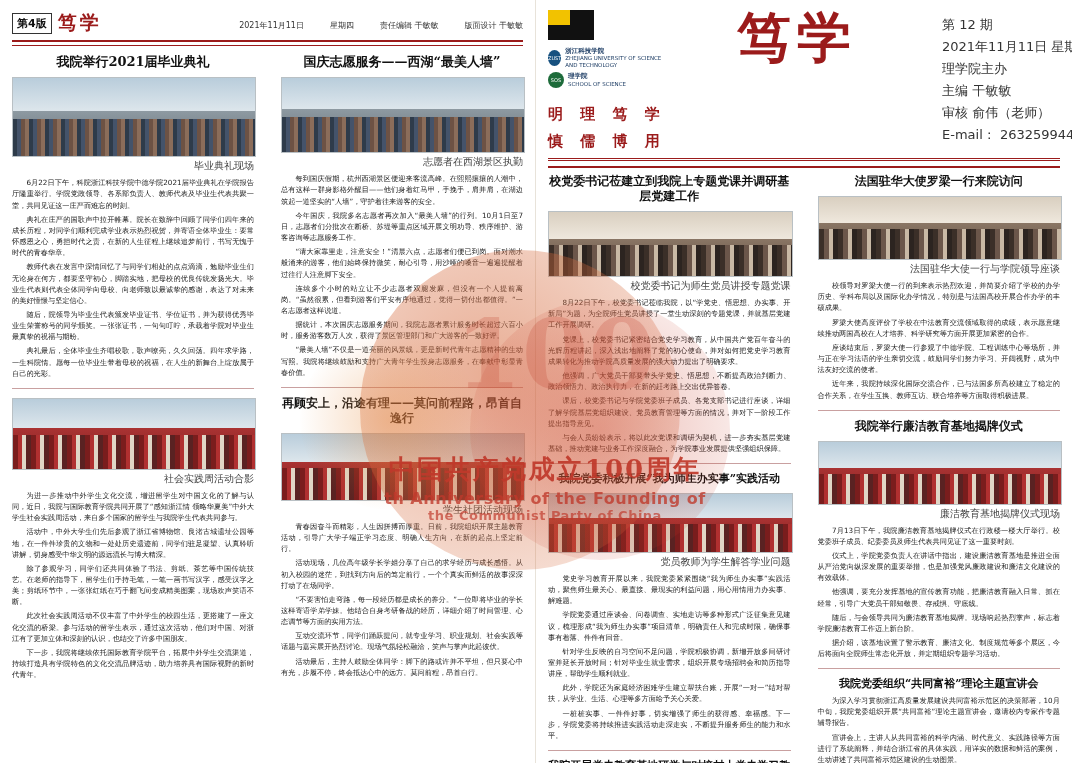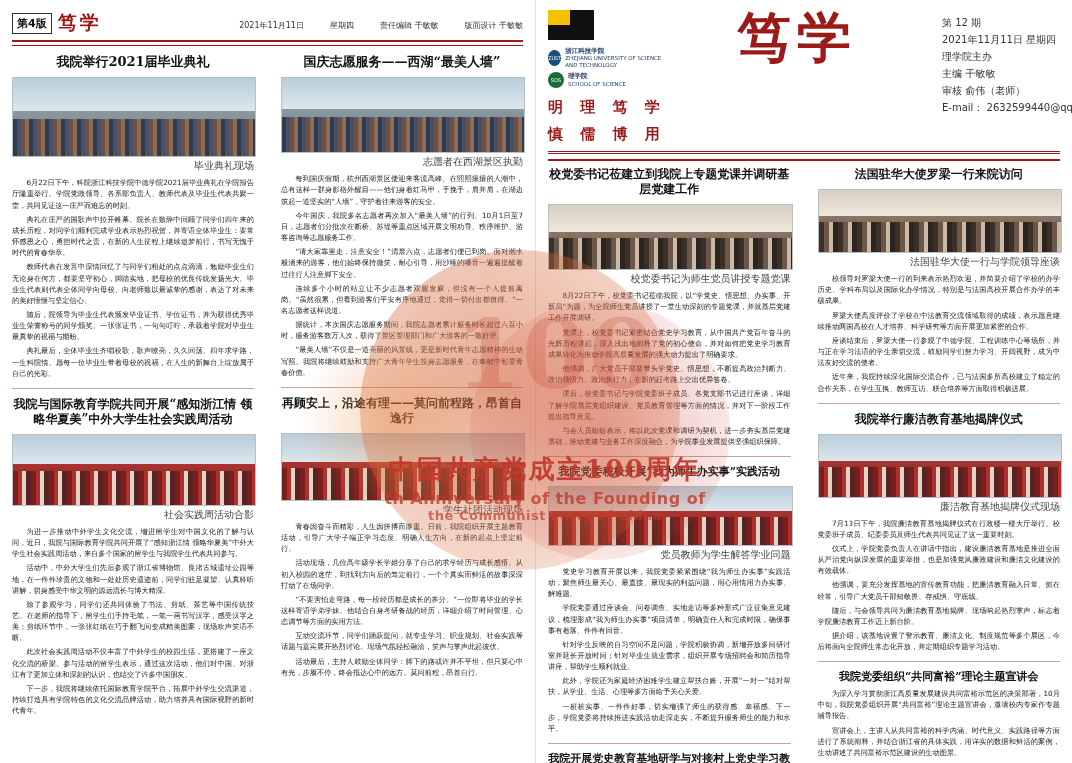--- a/index.html
+++ b/index.html
@@ -37,26 +37,26 @@
   .body-text{font-size:7.2px;line-height:1.55;text-align:justify;color:#1a1a1a;text-indent:2em;margin:0 0 3px;}
   .divider{height:1px;background:#c9a0a0;margin:6px 0;}
   
   .r-masthead{display:flex;align-items:flex-start;gap:8px;border-bottom:3px double #9b1b1b;padding-bottom:6px;}
   .r-logos{display:flex;flex-direction:column;gap:4px;width:120px;}
   .logo-row{display:flex;align-items:center;gap:4px;}
   .logo-badge{width:16px;height:16px;border-radius:50%;background:#16507f;color:#fff;font-size:5px;display:flex;align-items:center;justify-content:center;}
   .logo-badge.green{background:#1d6b3a;}
   .logo-txt{font-size:5.5px;line-height:1.15;color:#1b3b63;}
   .logo-txt b{display:block;font-size:6.5px;}
-  .motto{font-family:"DejaVu Serif","Liberation Serif",serif;color:#9b1b1b;font-size:15px;font-weight:bold;letter-spacing:6px;line-height:1.5;margin-top:4px;}
+  .motto{font-family:"DejaVu Serif","Liberation Serif",serif;color:#9b1b1b;font-size:15px;font-weight:bold;letter-spacing:6px;line-height:1.5;margin-top:11px;}
   .flag{width:46px;height:30px;background:#111;position:relative;margin-bottom:4px;}
   .flag:after{content:"";position:absolute;left:0;top:0;width:22px;height:15px;background:#f2c200;}
   .nameplate{flex:1;text-align:center;}
   .nameplate .big{font-family:"DejaVu Serif","Liberation Serif",serif;font-size:54px;font-weight:bold;color:#9b1b1b;letter-spacing:6px;line-height:1;}
-  .r-meta{width:118px;font-size:10px;line-height:1.7;color:#333;text-align:left;padding-top:4px;margin-left:16px;}
+  .r-meta{width:118px;font-size:13px;line-height:1.7;color:#333;text-align:left;padding-top:4px;margin-left:16px;}
   .r-meta .ln{white-space:nowrap;}
   
   .wm{position:absolute;left:0;top:0;width:100%;height:100%;pointer-events:none;z-index:5;}
   .wm-circle{position:absolute;border-radius:50%;}
   .c1{left:360px;top:250px;width:320px;height:320px;background:radial-gradient(circle at 40% 40%, rgba(214,106,60,.55), rgba(214,106,60,.30) 60%, rgba(214,106,60,.12) 100%);}
   .c2{left:470px;top:300px;width:260px;height:260px;background:radial-gradient(circle at 50% 50%, rgba(200,60,40,.35), rgba(200,60,40,.12) 70%, rgba(200,60,40,0) 100%);}
   .c3{left:300px;top:330px;width:180px;height:180px;background:radial-gradient(circle, rgba(230,140,60,.35), rgba(230,140,60,0) 72%);}
   .wm-text{position:absolute;left:330px;top:452px;width:430px;text-align:center;}
   .wm-cn{font-family:"DejaVu Serif","Liberation Serif",serif;font-size:26px;font-weight:bold;color:#c0392b;letter-spacing:2px;opacity:.92;}
   .wm-en1{font-size:16px;font-weight:bold;color:#c0392b;opacity:.78;letter-spacing:.5px;margin-top:2px;}
@@ -111,21 +111,20 @@
             </div>
             <div class="cap">毕业典礼现场</div>
             <p class="body-text">6月22日下午，科院浙江科技学院中德学院2021届毕业典礼在学院报告厅隆重举行。学院党政领导、各系部负责人、教师代表及毕业生代表共聚一堂，共同见证这一庄严而难忘的时刻。</p>
             <p class="body-text">典礼在庄严的国歌声中拉开帷幕。院长在致辞中回顾了同学们四年来的成长历程，对同学们顺利完成学业表示热烈祝贺，并寄语全体毕业生：要常怀感恩之心，勇担时代之责，在新的人生征程上继续追梦前行，书写无愧于时代的青春华章。</p>
             <p class="body-text">教师代表在发言中深情回忆了与同学们相处的点点滴滴，勉励毕业生们无论身在何方，都要坚守初心，脚踏实地，把母校的优良传统发扬光大。毕业生代表则代表全体同学向母校、向老师致以最诚挚的感谢，表达了对未来的美好憧憬与坚定信心。</p>
             <p class="body-text">随后，院领导为毕业生代表颁发毕业证书、学位证书，并为获得优秀毕业生荣誉称号的同学颁奖。一张张证书，一句句叮咛，承载着学院对毕业生最真挚的祝福与期盼。</p>
             <p class="body-text">典礼最后，全体毕业生齐唱校歌，歌声嘹亮，久久回荡。四年求学路，一生科院情。愿每一位毕业生带着母校的祝福，在人生的新舞台上绽放属于自己的光彩。</p>
           </div>
           <div class="divider"></div>
           <div class="stack">
-            <div class="art-title t-md">我院与国际教育学院共同开展“感知浙江情 领略华夏美”中外大学生社会实践周活动</div>
             <div class="photo red" style="height:70px">
               <div class="sky"></div>
                 <div class="ground"></div>
                 <div class="crowd"></div>
             </div>
             <div class="cap">社会实践周活动合影</div>
             <p class="body-text">为进一步推动中外学生文化交流，增进留学生对中国文化的了解与认同，近日，我院与国际教育学院共同开展了“感知浙江情 领略华夏美”中外大学生社会实践周活动，来自多个国家的留学生与我院学生代表共同参与。</p>
             <p class="body-text">活动中，中外大学生们先后参观了浙江省博物馆、良渚古城遗址公园等地，在一件件珍贵的文物和一处处历史遗迹前，同学们驻足凝望、认真聆听讲解，切身感受中华文明的源远流长与博大精深。</p>
             <p class="body-text">除了参观学习，同学们还共同体验了书法、剪纸、茶艺等中国传统技艺。在老师的指导下，留学生们手持毛笔，一笔一画书写汉字，感受汉字之美；剪纸环节中，一张张红纸在巧手翻飞间变成精美图案，现场欢声笑语不断。</p>
             <p class="body-text">此次社会实践周活动不仅丰富了中外学生的校园生活，更搭建了一座文化交流的桥梁。参与活动的留学生表示，通过这次活动，他们对中国、对浙江有了更加立体和深刻的认识，也结交了许多中国朋友。</p>

